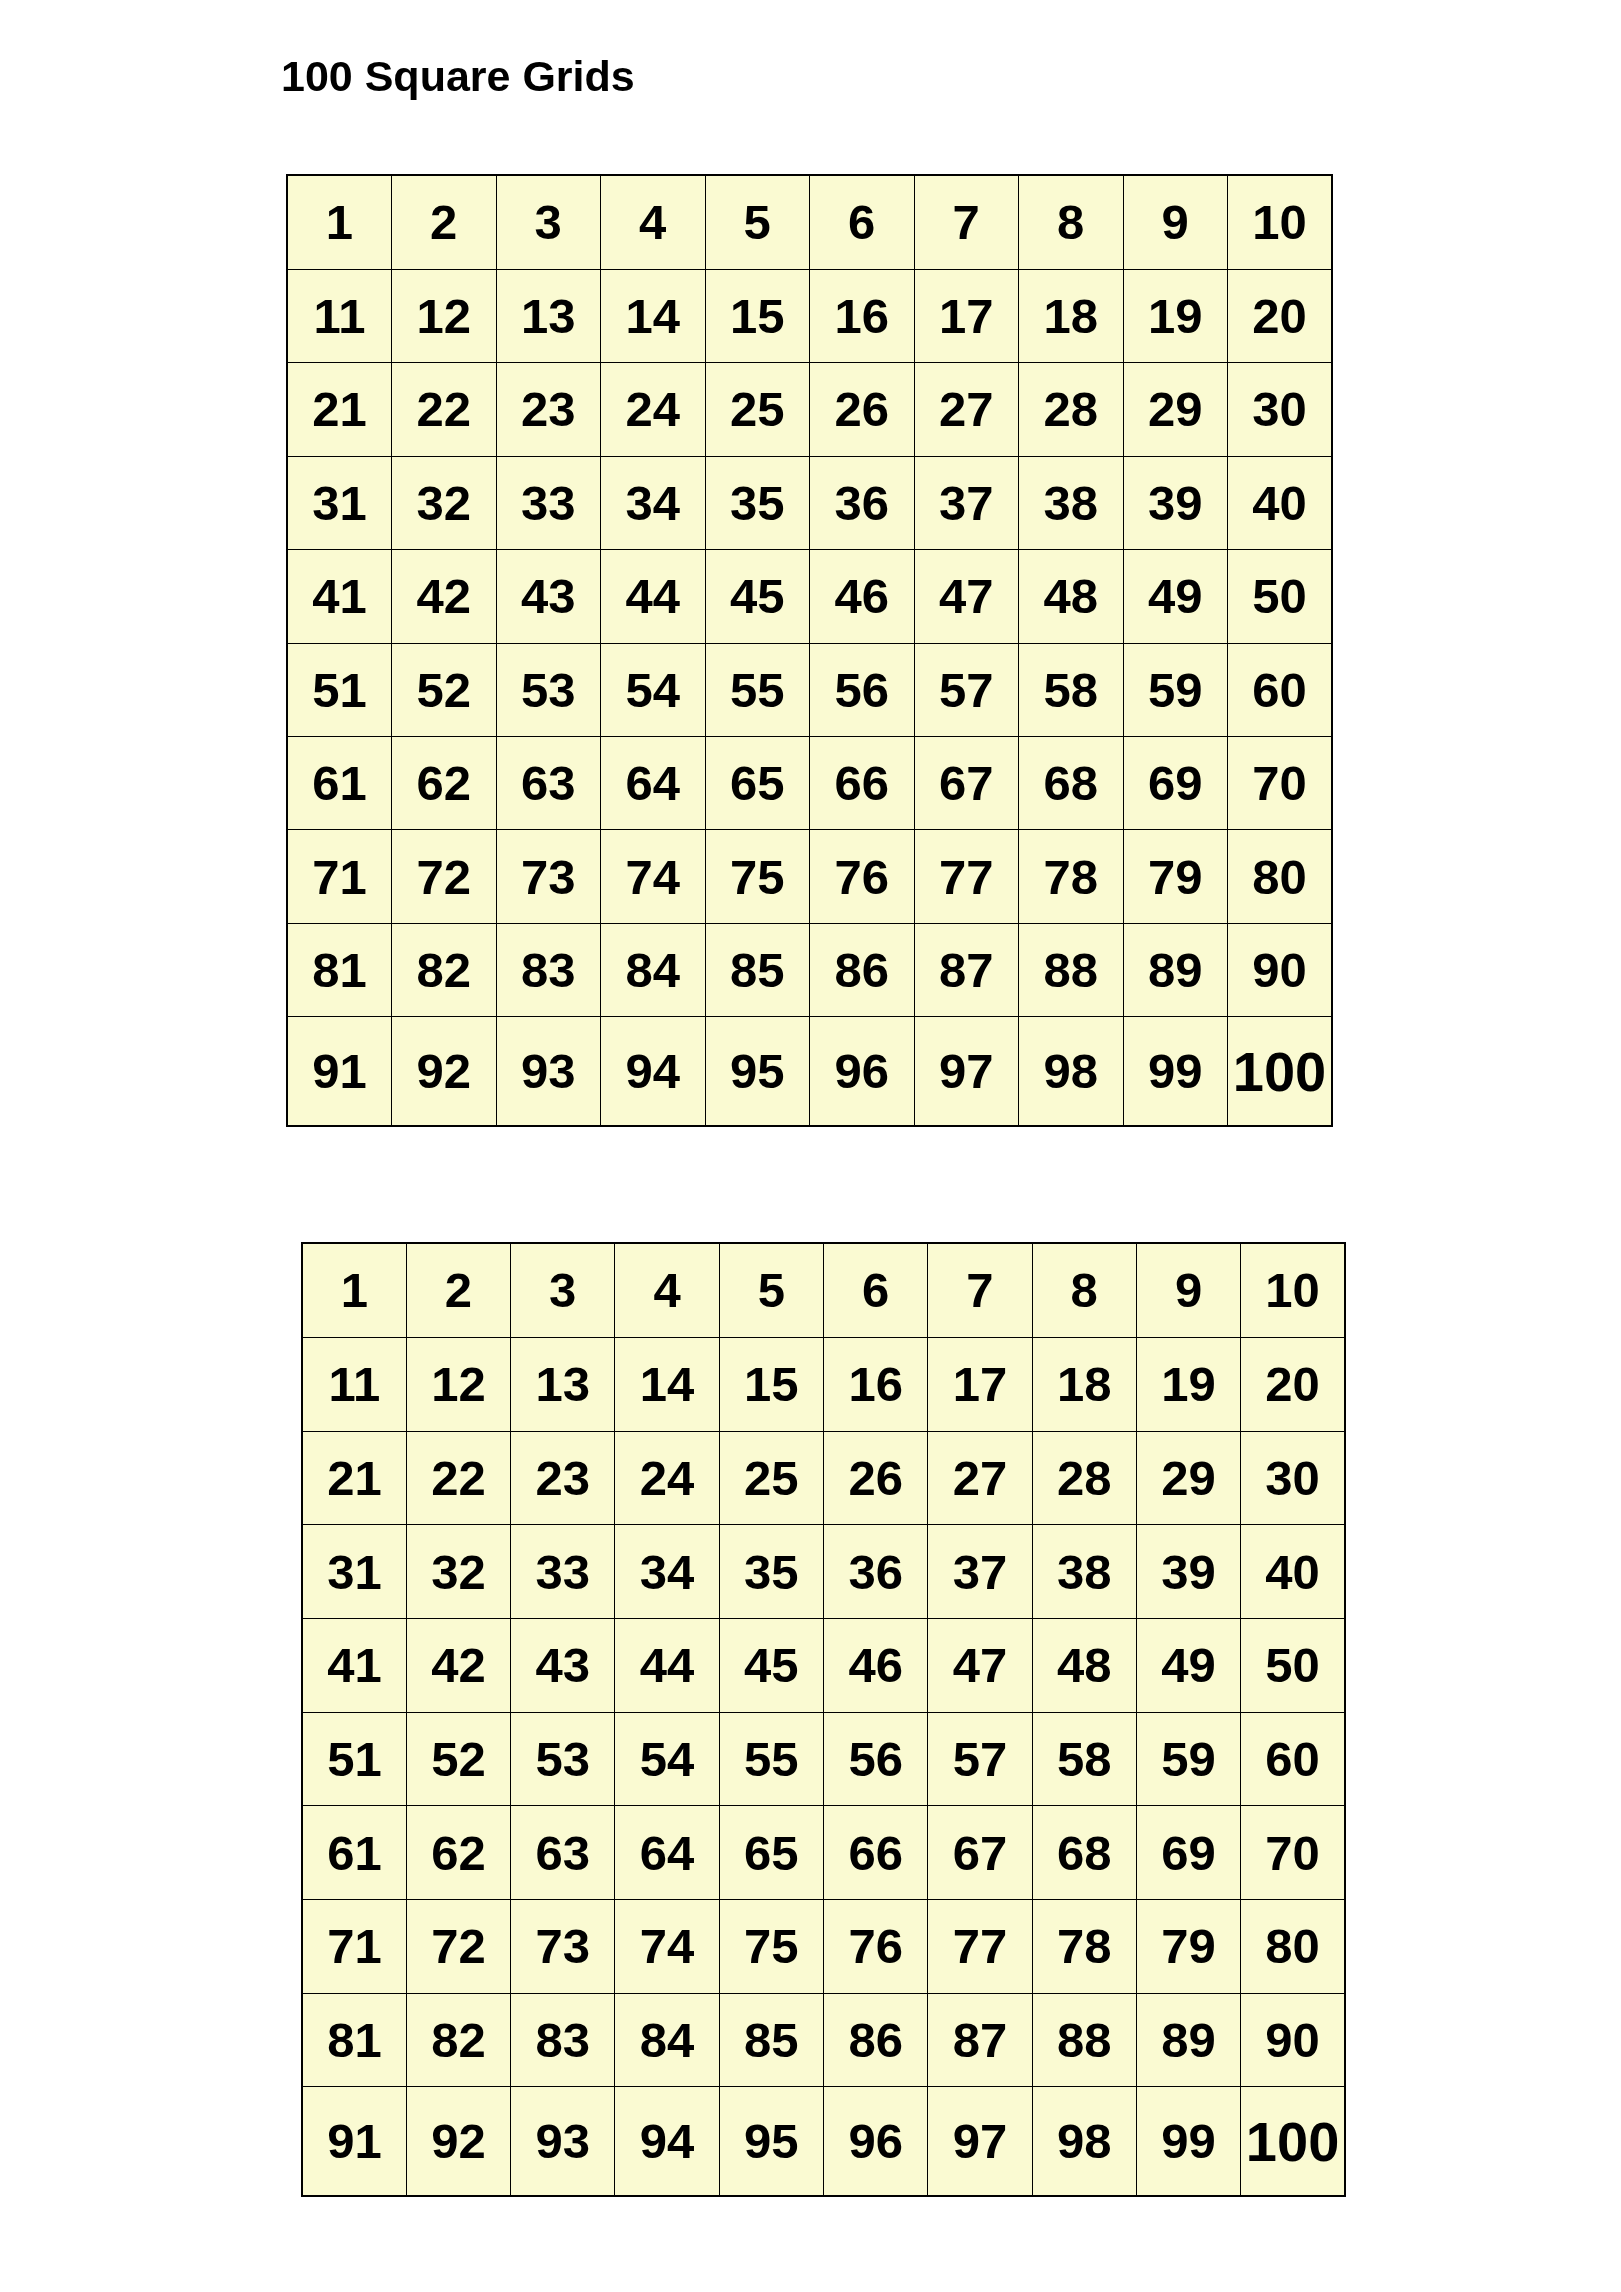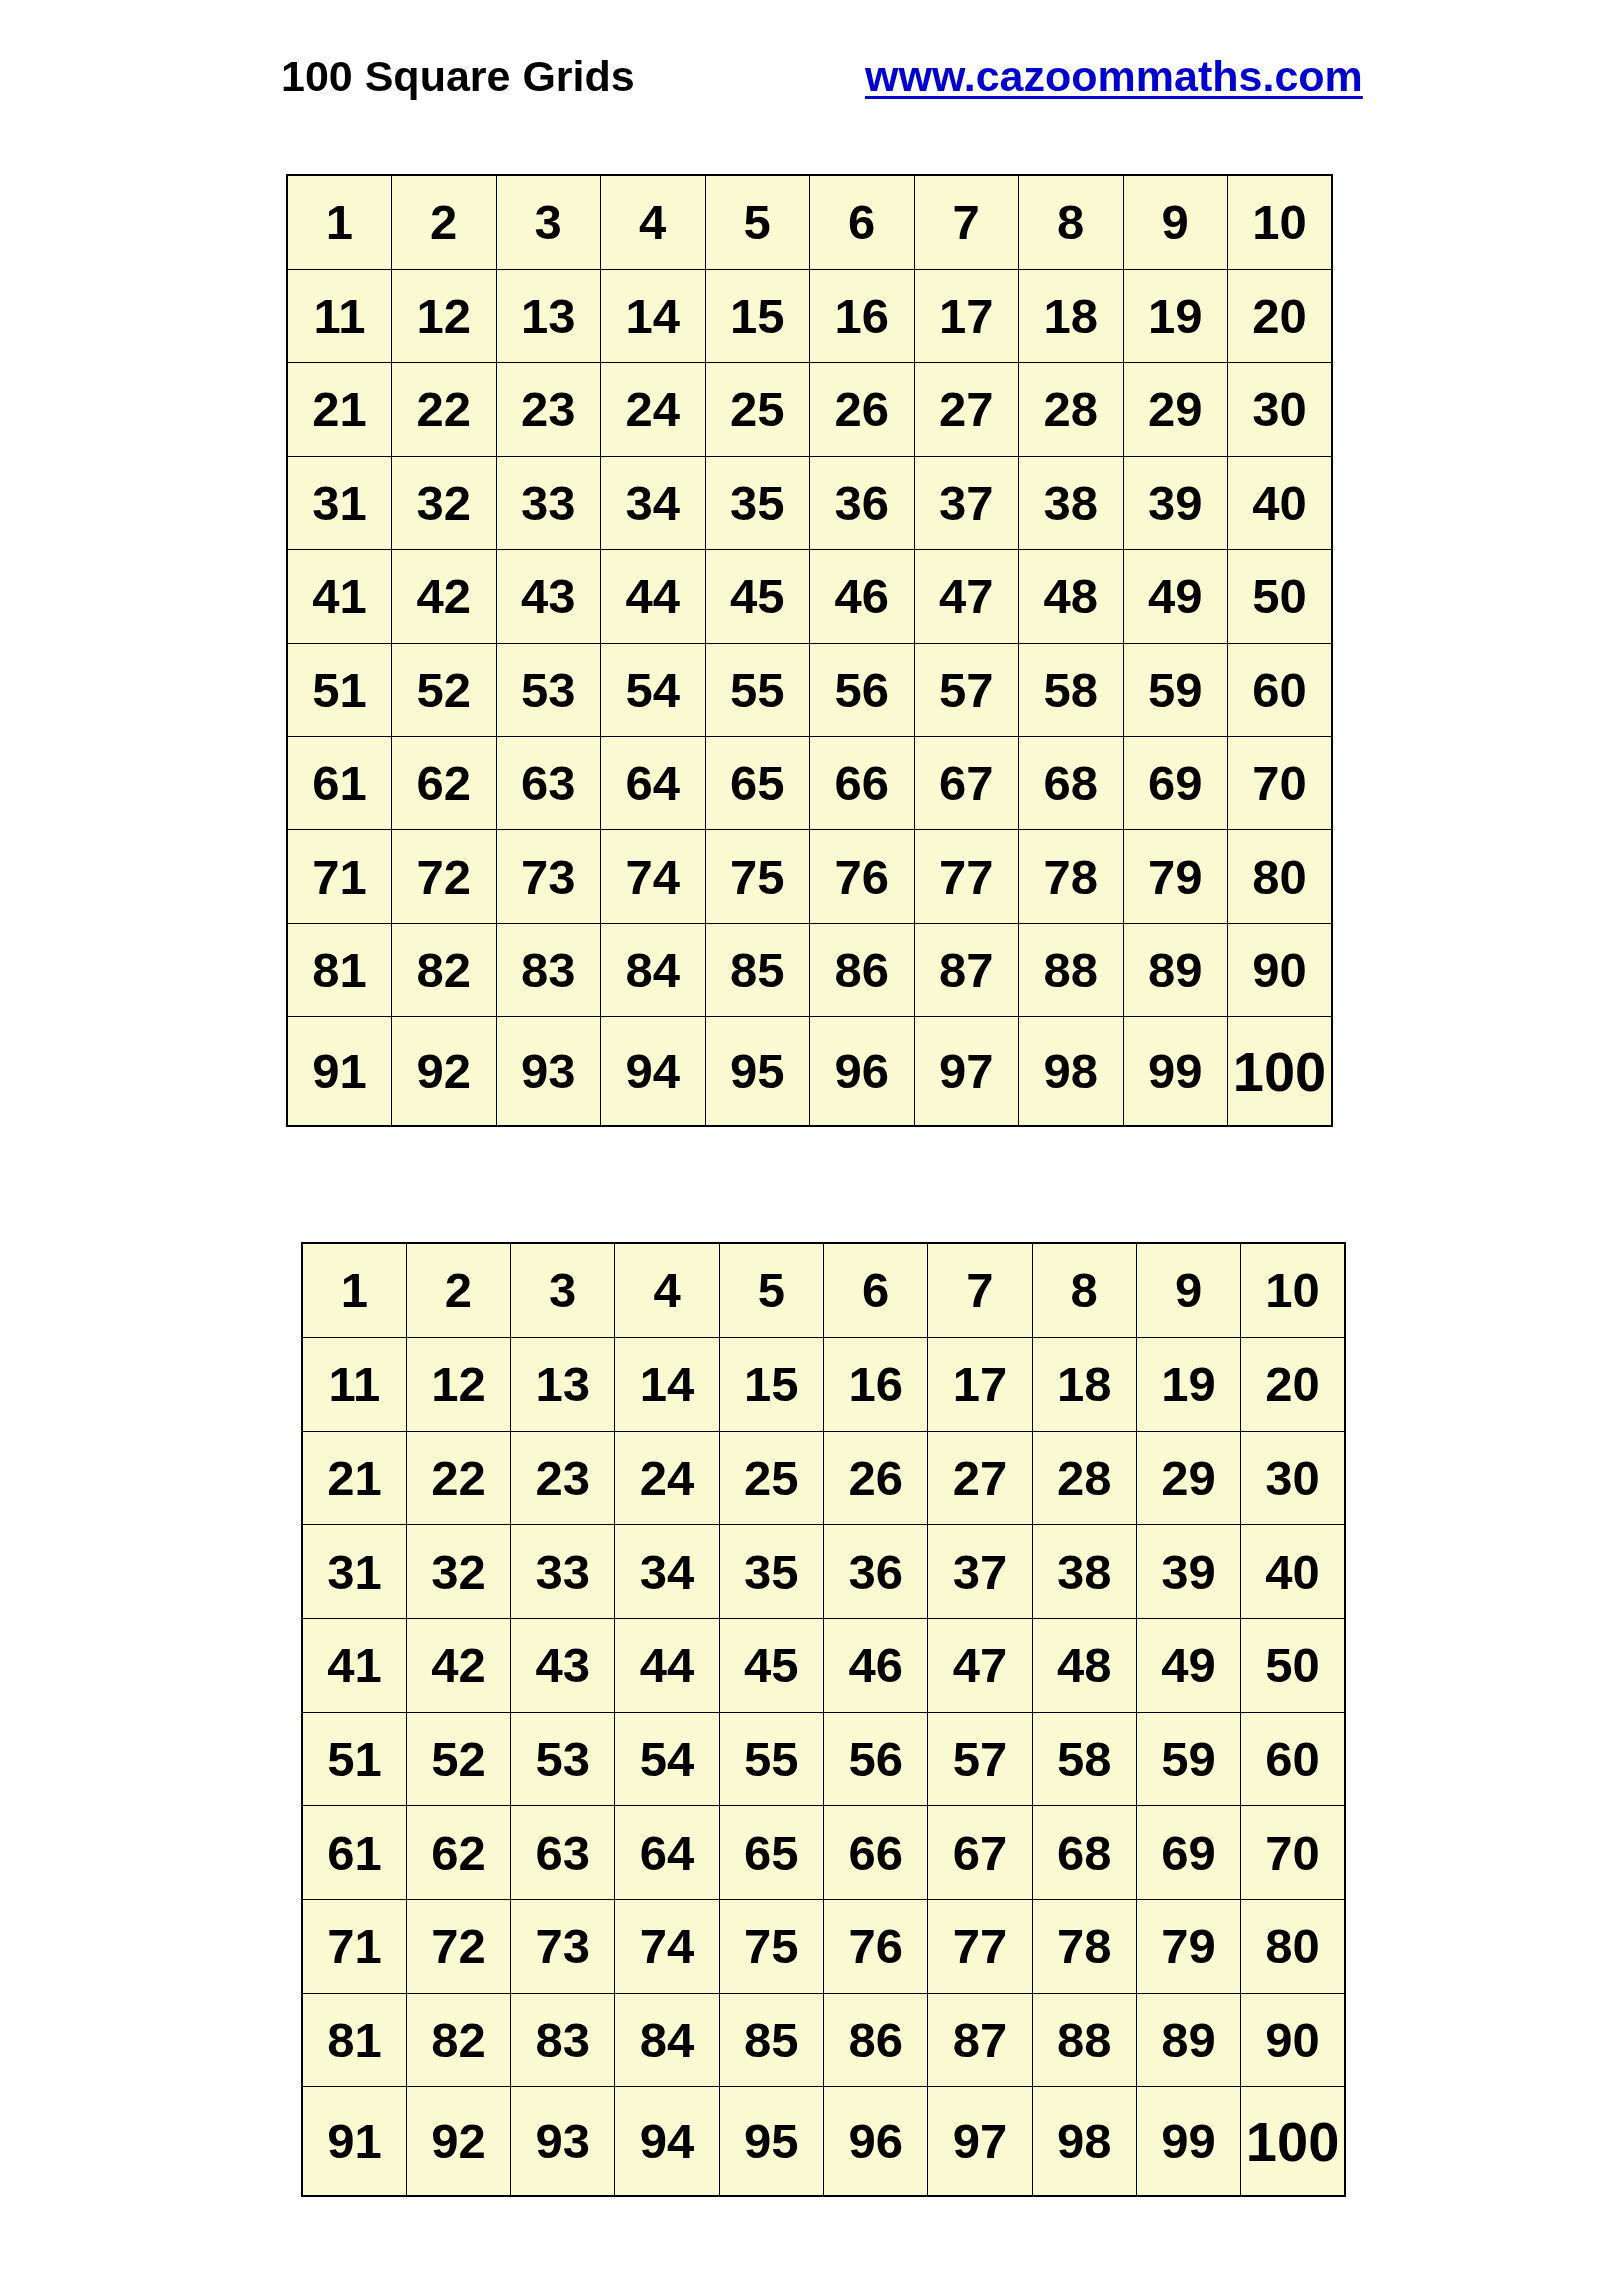--- a/index.html
+++ b/index.html
@@ -72,21 +72,20 @@
   }
   table.square-grid td.small-num {
     font-size: 56px;
   }
 </style>
 </head>
 <body>
 
 <div class="page">
   <div class="doc-title">100 Square Grids</div>
-  <a class="doc-link">www.cazoommaths.com</a>
   <table class="square-grid" id="grid-1">
       <tbody>
         <tr>
           <td>1</td>
           <td>2</td>
           <td>3</td>
           <td>4</td>
           <td>5</td>
           <td>6</td>
           <td>7</td>

